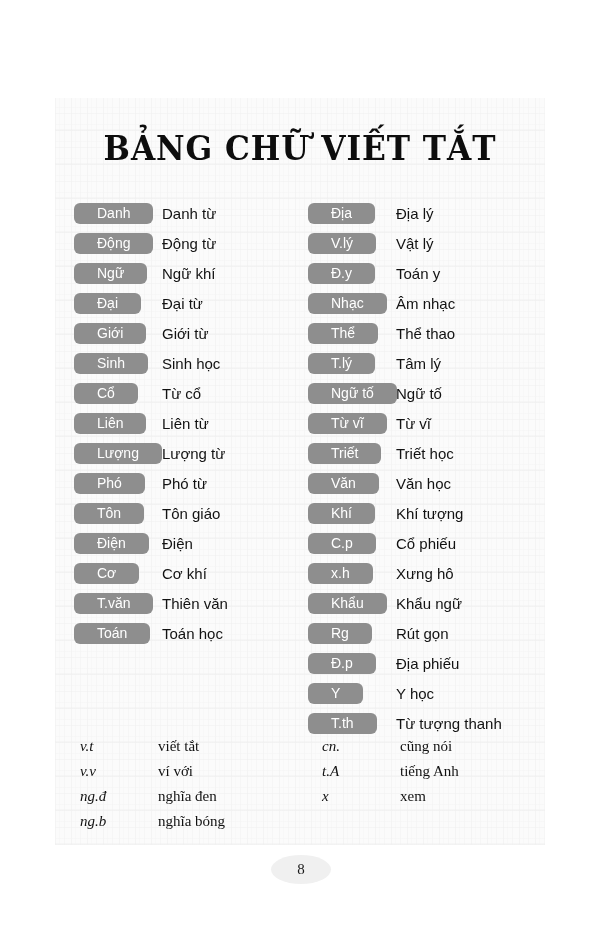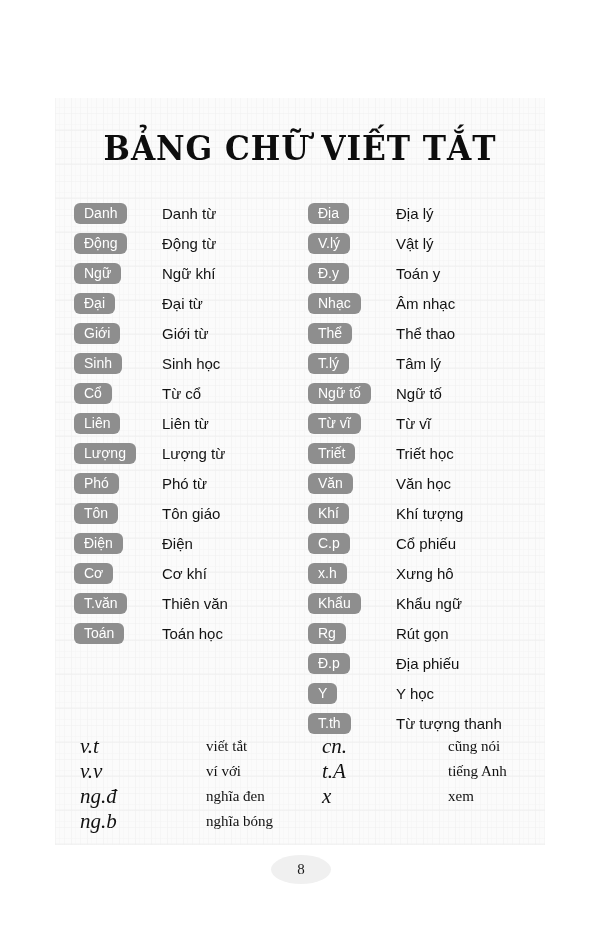--- a/index.html
+++ b/index.html
@@ -74,21 +74,21 @@
   .badge-row {
     height: 30px;
     display: flex;
     align-items: center;
   }
   .badge {
     display: inline-flex;
     align-items: center;
     justify-content: center;
     height: 21px;
-    padding: 0 10px;
+    padding: 0 23px;
     border-radius: 6px;
     background: #8e8e8e;
     color: #ffffff;
     font-size: 14px;
     line-height: 1;
     white-space: nowrap;
     box-sizing: border-box;
   }
   .badge-slot {
     width: 84px;
@@ -114,29 +114,28 @@
 
   .serif-row {
     height: 25px;
     display: flex;
     align-items: center;
   }
   .serif-abbr {
     width: 78px;
     flex: 0 0 78px;
     font-style: italic;
-    font-size: 21px;
+    font-size: 15px;
     color: #111111;
     white-space: nowrap;
   }
   .serif-def {
     font-size: 15px;
     color: #111111;
     white-space: nowrap;
-    margin-left: 48px;
   }
 
   
   #page-number {
     position: absolute;
     left: 271px;
     top: 855px;
     width: 60px;
     height: 29px;
     border-radius: 50%;

